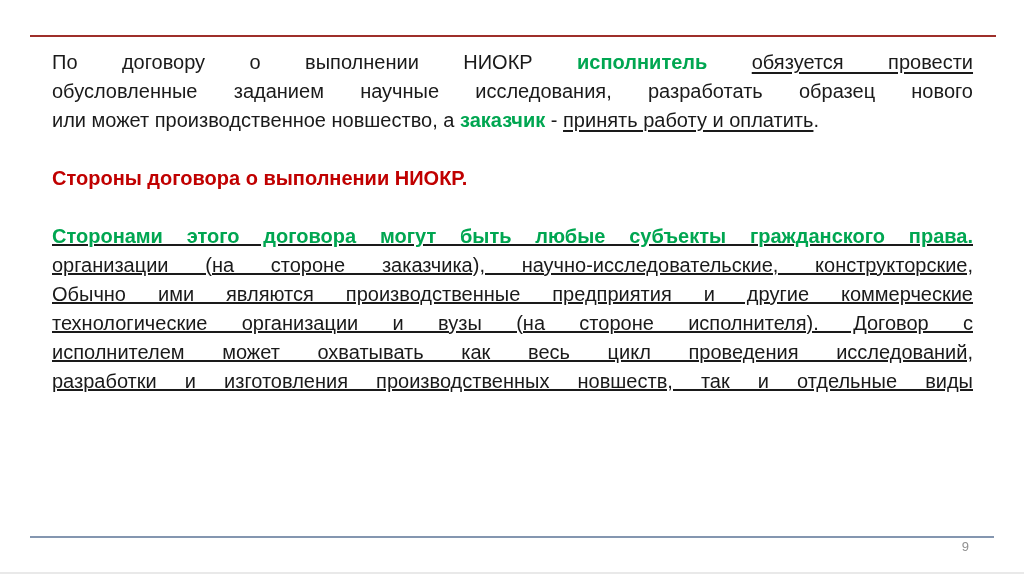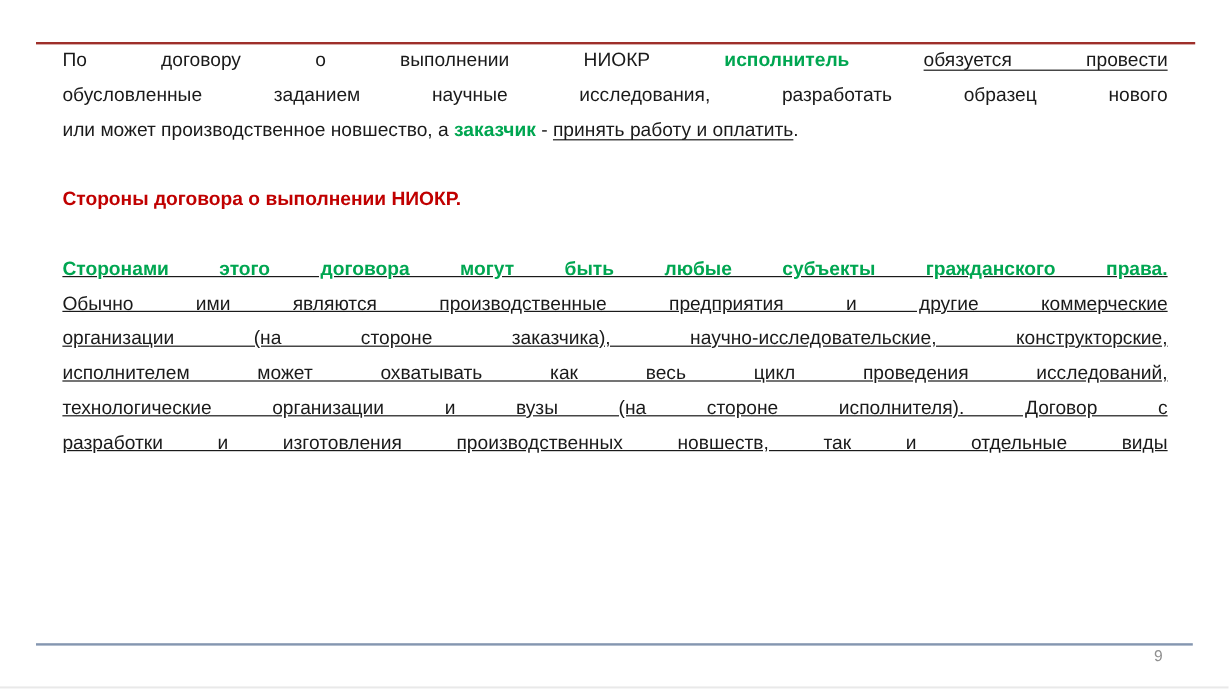--- a/index.html
+++ b/index.html
@@ -16,22 +16,22 @@
   }
   .bottom-rule{
     position:absolute;left:30px;top:536px;width:964px;height:2px;
     background:var(--bottom-line,#8496B0);
   }
   .bottom-edge{
     position:absolute;left:0;bottom:0;width:1024px;height:2px;
     background:#e9e9e9;
   }
   .body-text{
-    position:absolute;left:52px;top:36px;width:921px;
-    font-size:16px;line-height:29px;
+    position:absolute;left:52px;top:48px;width:921px;
+    font-size:20px;line-height:29px;
     color:var(--body,#1a1a1a);
   }
   .para{margin:0 0 29px 0;}
   .para:last-child{margin-bottom:0;text-decoration:underline;}
   .line{
     text-align:justify;
     text-align-last:justify;
     text-justify:inter-word;
   }
   .line.last{text-align-last:left;}
@@ -56,24 +56,24 @@
     <div class="para">
         <div class="line"><span class="seg-n">По договору о выполнении НИОКР </span><span class="seg-g">исполнитель</span><span class="seg-n"> </span><span class="seg-u">обязуется провести</span></div>
         <div class="line"><span class="seg-n">обусловленные заданием научные исследования, разработать образец нового</span></div>
         <div class="line last"><span class="seg-n">или может производственное новшество, а </span><span class="seg-g">заказчик</span><span class="seg-n"> - </span><span class="seg-u">принять работу и оплатить</span><span class="seg-n">.</span></div>
       </div>
     <div class="para">
         <div class="line last"><span class="seg-r">Стороны договора о выполнении НИОКР.</span></div>
       </div>
     <div class="para">
         <div class="line"><span class="seg-g">Сторонами этого договора могут быть любые субъекты гражданского права.</span></div>
+        <div class="line"><span class="seg-n">организации (на стороне заказчика), научно-исследовательские, конструкторские,</span></div>
         <div class="line"><span class="seg-n">Обычно ими являются производственные предприятия и другие коммерческие</span></div>
-        <div class="line"><span class="seg-n">организации (на стороне заказчика), научно-исследовательские, конструкторские,</span></div>
+        <div class="line"><span class="seg-n">технологические организации и вузы (на стороне исполнителя). Договор с</span></div>
         <div class="line"><span class="seg-n">исполнителем может охватывать как весь цикл проведения исследований,</span></div>
-        <div class="line"><span class="seg-n">технологические организации и вузы (на стороне исполнителя). Договор с</span></div>
         <div class="line"><span class="seg-n">разработки и изготовления производственных новшеств, так и отдельные виды</span></div>
       </div>
   </div>
 
   <div class="bottom-rule"></div>
   <div class="page-number">9</div>
   <div class="bottom-edge"></div>
 </div>
 
 </body></html>

